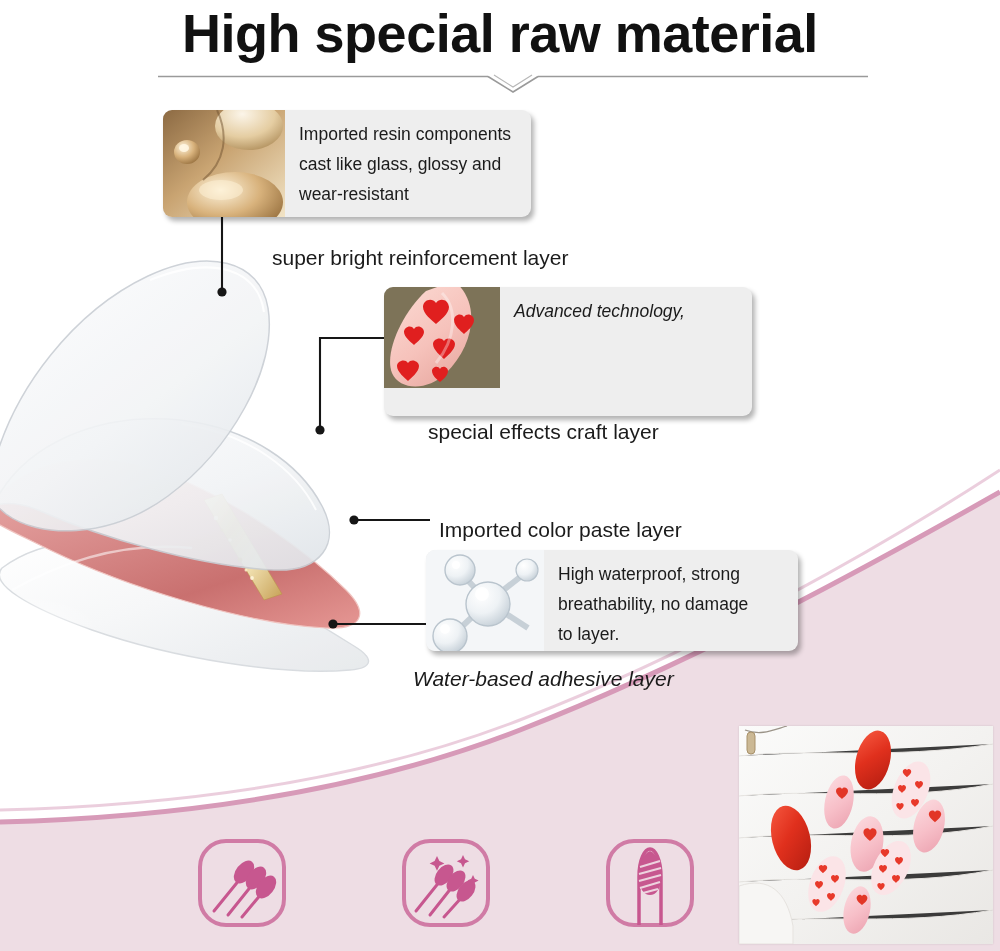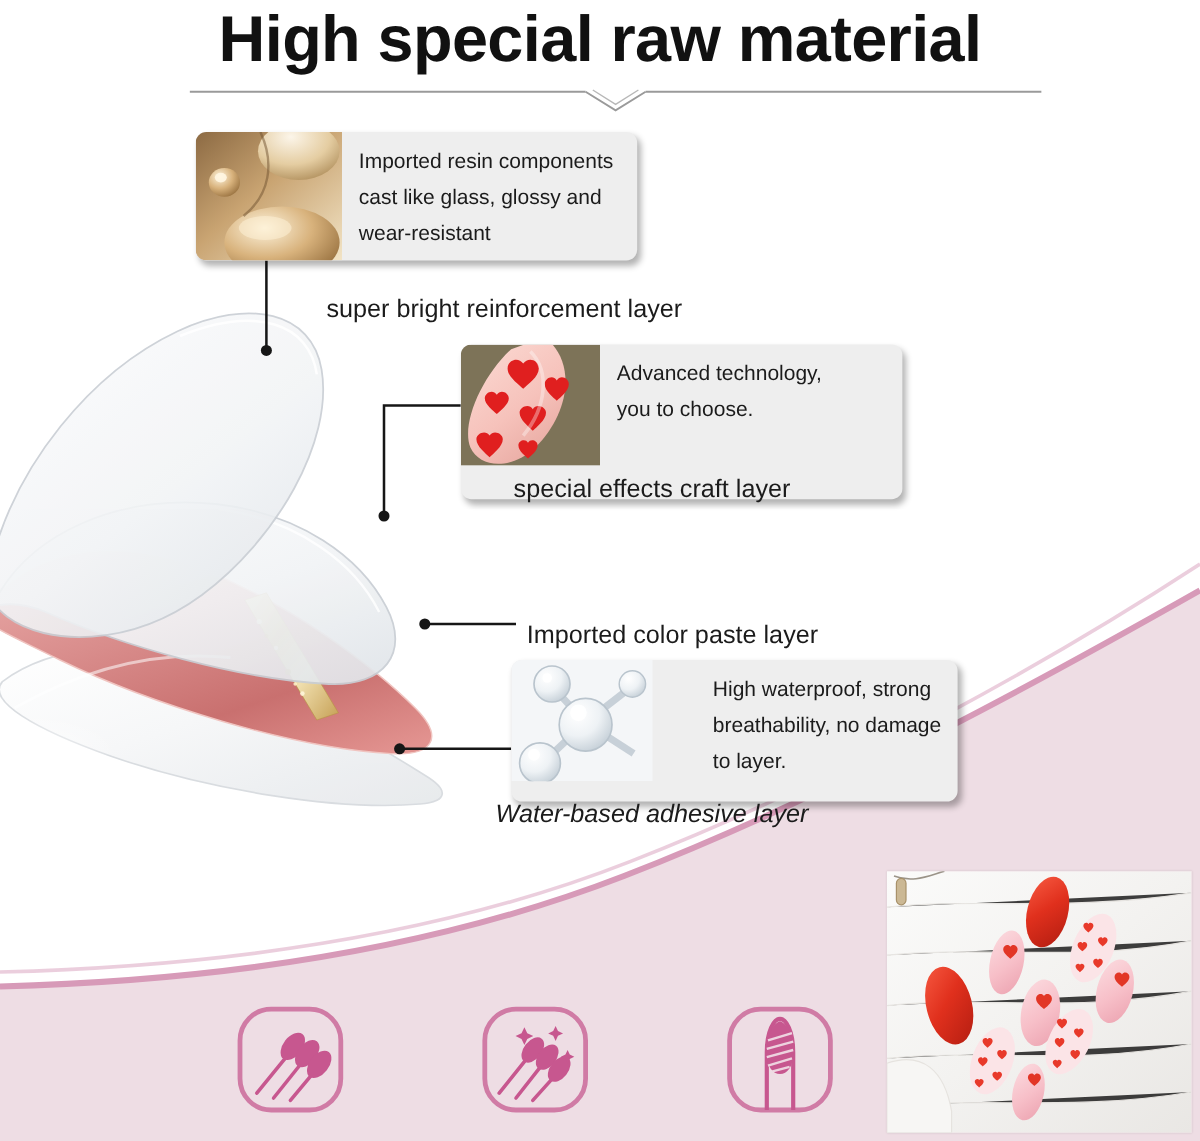--- a/index.html
+++ b/index.html
@@ -89,36 +89,36 @@
     margin: 0;
     font-size: 17.5px;
     line-height: 1.72;
     color: #1b1b1b;
     white-space: nowrap;
     font-family: "Liberation Sans", sans-serif;
   }
 
   #card-resin   { left: 163px; top: 110px;  width: 368px; height: 107px; }
   #card-resin .callout-thumb { width: 122px; }
-  #card-design  { left: 384px; top: 287px;  width: 368px; height: 129px; }
+  #card-design  { left: 384px; top: 287px;  width: 368px; height: 129px; font-style: italic; }
   #card-design .callout-thumb { width: 116px; }
-  #card-waterproof { left: 426px; top: 550px; width: 372px; height: 118px; gap: 36px; }
+  #card-waterproof { left: 426px; top: 550px; width: 372px; height: 101px; }
   #card-waterproof .callout-thumb { width: 118px; }
 
   
   .layer-label {
     position: absolute;
     font-size: 21px;
     color: #1b1b1b;
     white-space: nowrap;
     z-index: 6;
     font-family: "Liberation Sans", sans-serif;
   }
   #label-reinforcement { left: 239px; top: 246px; margin-left: 33px; }
-  #label-special       { left: 428px; top: 396px; }
+  #label-special       { left: 428px; top: 420px; }
   #label-colorpaste    { left: 439px; top: 518px; }
   #label-adhesive      { left: 413px; top: 667px; font-style: italic; }
 
   
   #leaders {
     position: absolute;
     left: 0; top: 0;
     width: 1000px; height: 951px;
     z-index: 4;
     pointer-events: none;
@@ -334,21 +334,20 @@
           <path d="M 30,42 c 3,-5 10,-2 10,3 c 0,5 -7,10 -10,13 c -3,-3 -10,-8 -10,-13 c 0,-5 7,-8 10,-3 z"></path>
           <path d="M 60,54 c 3,-5 11,-2 11,3 c 0,6 -8,12 -11,15 c -3,-3 -11,-9 -11,-15 c 0,-5 8,-8 11,-3 z"></path>
           <path d="M 24,76 c 3,-5 11,-2 11,3 c 0,6 -8,12 -11,15 c -3,-3 -11,-9 -11,-15 c 0,-5 8,-8 11,-3 z"></path>
           <path d="M 56,82 c 2,-4 8,-2 8,2 c 0,5 -6,9 -8,11 c -2,-2 -8,-6 -8,-11 c 0,-4 6,-6 8,-2 z"></path>
         </g>
         <path d="M 58,6 C 74,22 72,52 52,76" fill="none" stroke="#ffffff" stroke-width="3" opacity="0.35"></path>
       </svg>
     </div>
     <div class="callout-text">
       <p>Advanced technology,</p>
-      <p>you to choose.</p>
     </div>
   </div>
 
   <div class="callout-card" id="card-waterproof">
     <div class="callout-thumb">
       <svg viewBox="0 0 118 101" width="118" height="101" preserveAspectRatio="none">
         <defs>
           <radialGradient id="glassBall" cx="0.35" cy="0.3" r="0.75">
             <stop offset="0%" stop-color="#ffffff"></stop>
             <stop offset="55%" stop-color="#eef2f5"></stop>

